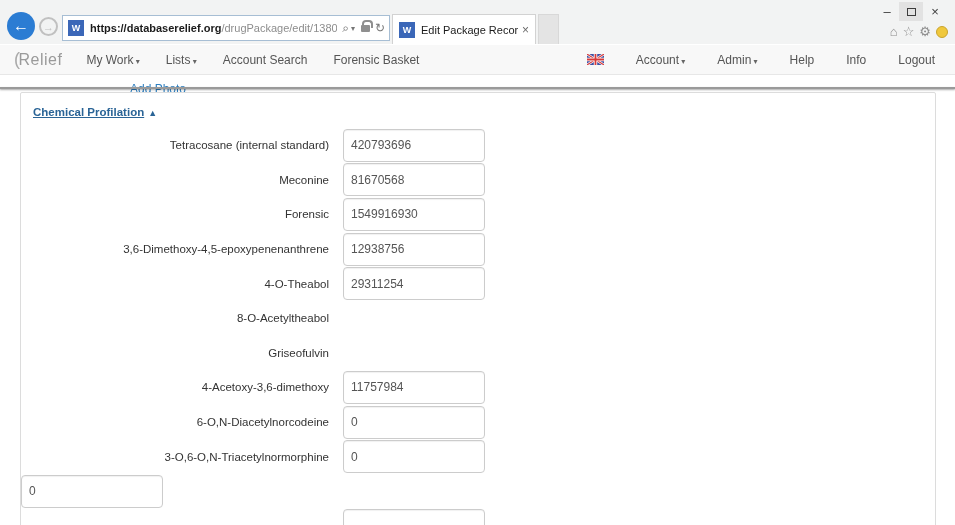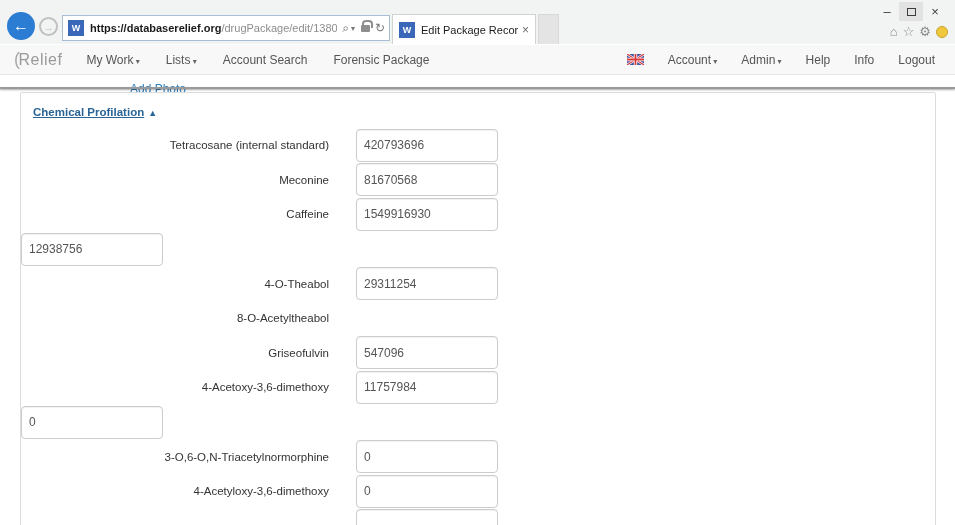--- a/index.html
+++ b/index.html
@@ -39,37 +39,37 @@
   .quick-icons { position:absolute; right:7px; top:24px; display:flex; align-items:center; gap:5px; color:#8d8d8d; font-size:13px; }
   .smiley { width:12px; height:12px; border-radius:50%; background:#f0c83c; border:1px solid #c9a42e; }
 
   
   .navbar { position:absolute; top:45px; left:0; width:955px; height:30px; background:#f8f8f8;
             border-bottom:1px solid #e7e7e7; display:flex; align-items:center; padding:0 20px 0 14px; }
   .brand { color:#9a9a9a; font-size:16px; letter-spacing:0.5px; margin-right:24px; position:relative; }
   .brand .arc { font-size:18px; color:#aaa; margin-right:-2px; }
   .nav-item { font-size:12px; color:#555; margin-right:26px; cursor:pointer; white-space:nowrap; }
   .nav-right { margin-left:auto; display:flex; align-items:center; }
-  .nav-right .nav-item { margin-right:0; margin-left:24px; }
+  .nav-right .nav-item { margin-right:0; margin-left:32px; }
   .caret { font-size:8px; color:#666; }
   .flag { display:inline-block; margin-left:0; }
 
   .add-photo { position:absolute; top:82px; left:130px; font-size:12px; color:#2d7fc0; }
   .nav-shadow { position:absolute; top:87px; left:0; width:955px; height:2px; background:#9a9a9a;
                 box-shadow:0 1px 2px rgba(0,0,0,0.35); }
 
   
   .panel { position:absolute; top:92px; left:20px; width:916px; height:500px; background:#fff;
            border:1px solid #dcdcdc; border-radius:2px; }
   .section-head { padding:9px 12px 2px 12px; }
   .section-link { font-size:11.5px; font-weight:bold; color:#2a6496; text-decoration:underline; cursor:pointer;text-align:right; }
   .section-caret { font-size:9px; color:#2a6496; margin-left:4px; text-decoration:none; display:inline-block; }
 
   .chem-form { margin-top:6px; }
-  .field-row { height:34.6px; display:flex; align-items:center;gap:13px; }
+  .field-row { height:34.6px; display:flex; align-items:center; }
   .field-label { width:322px; padding-right:14px; text-align:right; font-size:11.5px; color:#333; flex:0 0 322px; }
   .field-input { width:142px; height:33px; border:1px solid #ccc; border-radius:4px; padding:0 7px;
                  font-size:12px; color:#555; font-family:"Liberation Sans", sans-serif;
                  box-shadow:inset 0 1px 1px rgba(0,0,0,0.06); outline:none; }
 </style>
 </head>
 <body>
 
 <div id="stage">
 
@@ -111,21 +111,21 @@
       <span class="smiley"></span>
     </div>
   </div>
 
   <div class="navbar">
     <span class="brand"><span class="arc">(</span><span>Relief</span></span>
     <span style="display:flex;align-items:flex-end;">
         <span class="nav-item">My Work<span class="caret"> ▾</span></span>
         <span class="nav-item">Lists<span class="caret"> ▾</span></span>
         <span class="nav-item">Account Search</span>
-        <span class="nav-item">Forensic Package</span>
+        <span class="nav-item">Forensic Basket</span>
       </span>
     <span class="nav-right">
       <svg class="flag" width="17" height="11" viewBox="0 0 17 11">
         <rect width="17" height="11" fill="#3f51a3"></rect>
         <path d="M0,0 L17,11 M17,0 L0,11" stroke="#fff" stroke-width="2.4"></path>
         <path d="M0,0 L17,11 M17,0 L0,11" stroke="#d63a3a" stroke-width="1.1"></path>
         <path d="M8.5,0 V11 M0,5.5 H17" stroke="#fff" stroke-width="3.4"></path>
         <path d="M8.5,0 V11 M0,5.5 H17" stroke="#d63a3a" stroke-width="1.8"></path>
       </svg>
     <span class="nav-item">Account<span class="caret"> ▾</span></span>
@@ -146,50 +146,50 @@
     <div class="chem-form">
         <div class="field-row">
           <div class="field-label">Tetracosane (internal standard)</div>
           <input class="field-input" type="text" value="420793696" style="">
         </div>
         <div class="field-row">
           <div class="field-label">Meconine</div>
           <input class="field-input" type="text" value="81670568" style="">
         </div>
         <div class="field-row">
-          <div class="field-label">Caffeine</div>
+          <div class="field-label">Forensic</div>
           <input class="field-input" type="text" value="1549916930" style="">
         </div>
         <div class="field-row">
+          <div class="field-label">3,6-Dimethoxy-4,5-epoxypenenanthrene</div>
           <input class="field-input" type="text" value="12938756" style="">
         </div>
         <div class="field-row">
           <div class="field-label">4-O-Theabol</div>
           <input class="field-input" type="text" value="29311254" style="">
         </div>
         <div class="field-row">
           <div class="field-label">8-O-Acetyltheabol</div>
         </div>
         <div class="field-row">
           <div class="field-label">Griseofulvin</div>
-          <input class="field-input" type="text" value="547096" style="">
         </div>
         <div class="field-row">
           <div class="field-label">4-Acetoxy-3,6-dimethoxy</div>
           <input class="field-input" type="text" value="11757984" style="">
         </div>
         <div class="field-row">
+          <div class="field-label">6-O,N-Diacetylnorcodeine</div>
           <input class="field-input" type="text" value="0" style="">
         </div>
         <div class="field-row">
           <div class="field-label">3-O,6-O,N-Triacetylnormorphine</div>
           <input class="field-input" type="text" value="0" style="">
         </div>
         <div class="field-row">
-          <div class="field-label">4-Acetyloxy-3,6-dimethoxy</div>
           <input class="field-input" type="text" value="0" style="">
         </div>
         <div class="field-row">
           <div class="field-label"></div>
           <input class="field-input" type="text" style="">
         </div>
       </div>
   </div>
 
 </div>

